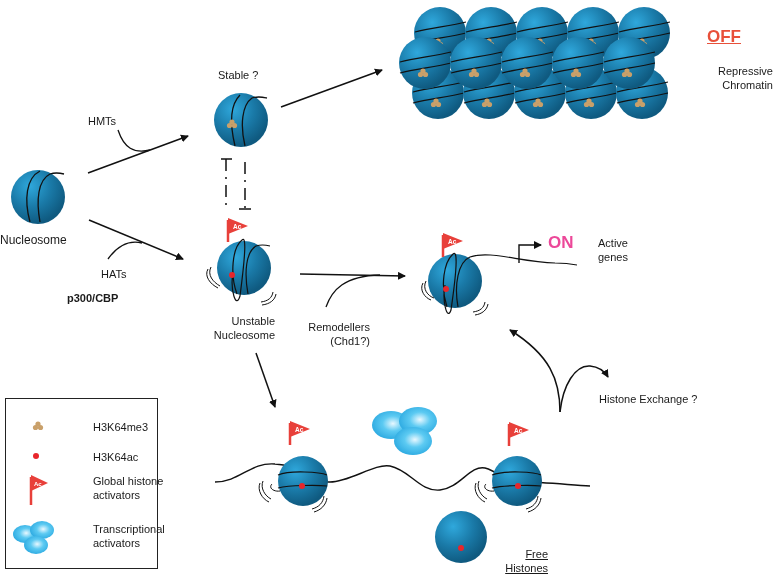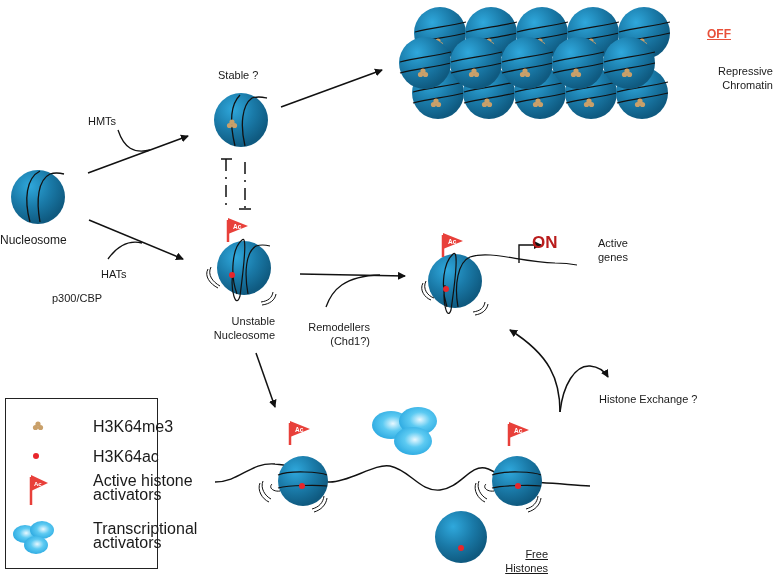--- a/index.html
+++ b/index.html
@@ -1,23 +1,23 @@
 <!DOCTYPE html>
 <html><head>
 <meta charset="utf-8">
 <style>
   html, body { margin: 0; padding: 0; background: #ffffff; }
   body { width: 775px; height: 574px; position: relative; overflow: hidden; font-family: "Liberation Sans", sans-serif; color: #1a1a1a; }
   svg.main { position: absolute; left: 0; top: 0; }
   .lbl { position: absolute; font-size: 11px; line-height: 14px; white-space: nowrap; }
   .center { text-align: right; }
-  .off { position: absolute; font-weight: bold; font-size: 12px; text-decoration: underline; }
+  .off { position: absolute; font-weight: bold; font-size: 17px; text-decoration: underline; }
   .on { position: absolute; font-weight: bold; font-size: 17px; }
   .legend-box { position: absolute; left: 5px; top: 398px; width: 153px; height: 171px; border: 1.5px solid #222; box-sizing: border-box; }
-  .legend-text { position: absolute; font-size: 16px; line-height: 14px; padding-left: 36px; }
+  .legend-text { position: absolute; font-size: 11px; line-height: 14px; padding-left: 36px; }
 </style>
 </head>
 <body>
 
 <svg class="main" width="775" height="574" viewBox="0 0 775 574">
   <defs>
     <radialGradient id="ballGrad" cx="35%" cy="30%" r="70%">
       <stop offset="0%" stop-color="#2fa8dc"></stop>
       <stop offset="55%" stop-color="#1a7aa8"></stop>
       <stop offset="100%" stop-color="#0f5a80"></stop>
@@ -258,49 +258,49 @@
       <ellipse cx="25" cy="534" rx="12" ry="9" fill="url(#actGrad)"></ellipse>
       <ellipse cx="42" cy="530" rx="12" ry="9" fill="url(#actGrad)"></ellipse>
       <ellipse cx="36" cy="545" rx="12" ry="9" fill="url(#actGrad)"></ellipse>
     </g>
   </g>
 </svg>
 
 <div class="lbl" style="left:0px;top:233px;font-size:12px;">Nucleosome</div>
 <div class="lbl" style="left:88px;top:114px;">HMTs</div>
 <div class="lbl" style="left:81px;top:267px;margin-left:20px;">HATs</div>
-<div class="lbl" style="left:52px;top:291px;">p300/CBP</div>
+<div class="lbl" style="left:67px;top:291px;font-weight:bold;">p300/CBP</div>
 <div class="lbl" style="left:218px;top:68px;">Stable ?</div>
 <div class="lbl center" style="left:211px;top:314px;width:64px;">
   <div>Unstable</div>
   <div>Nucleosome</div>
 </div>
 <div class="lbl center" style="left:294px;top:320px;width:76px;">
   <div>Remodellers</div>
   <div>(Chd1?)</div>
 </div>
 <div class="off" style="left:707px;top:27px;color:#e8503a;">OFF</div>
 <div class="lbl center" style="left:709px;top:64px;width:64px;">
   <div>Repressive</div>
   <div>Chromatin</div>
 </div>
-<div class="on" style="left:532px;top:233px;color:#b91c1c;">ON</div>
+<div class="on" style="left:548px;top:233px;color:#ec4899;">ON</div>
 <div class="lbl" style="left:598px;top:236px;">
   <div>Active</div>
   <div>genes</div>
 </div>
 <div class="lbl" style="left:599px;top:392px;text-align:center;">Histone Exchange ?</div>
 <div class="lbl center" style="left:488px;top:547px;width:60px;text-decoration:underline;">
   <div>Free</div>
   <div>Histones</div>
 </div>
 
 <div class="legend-box"></div>
 <div class="legend-text" style="left:57px;top:420px;">H3K64me3</div>
 <div class="legend-text" style="left:57px;top:450px;">H3K64ac</div>
 <div class="legend-text" style="left:57px;top:474px;">
-  <div>Active histone</div>
+  <div>Global histone</div>
   <div>activators</div>
 </div>
 <div class="legend-text" style="left:57px;top:522px;">
   <div>Transcriptional</div>
   <div>activators</div>
 </div>
 
 </body></html>

